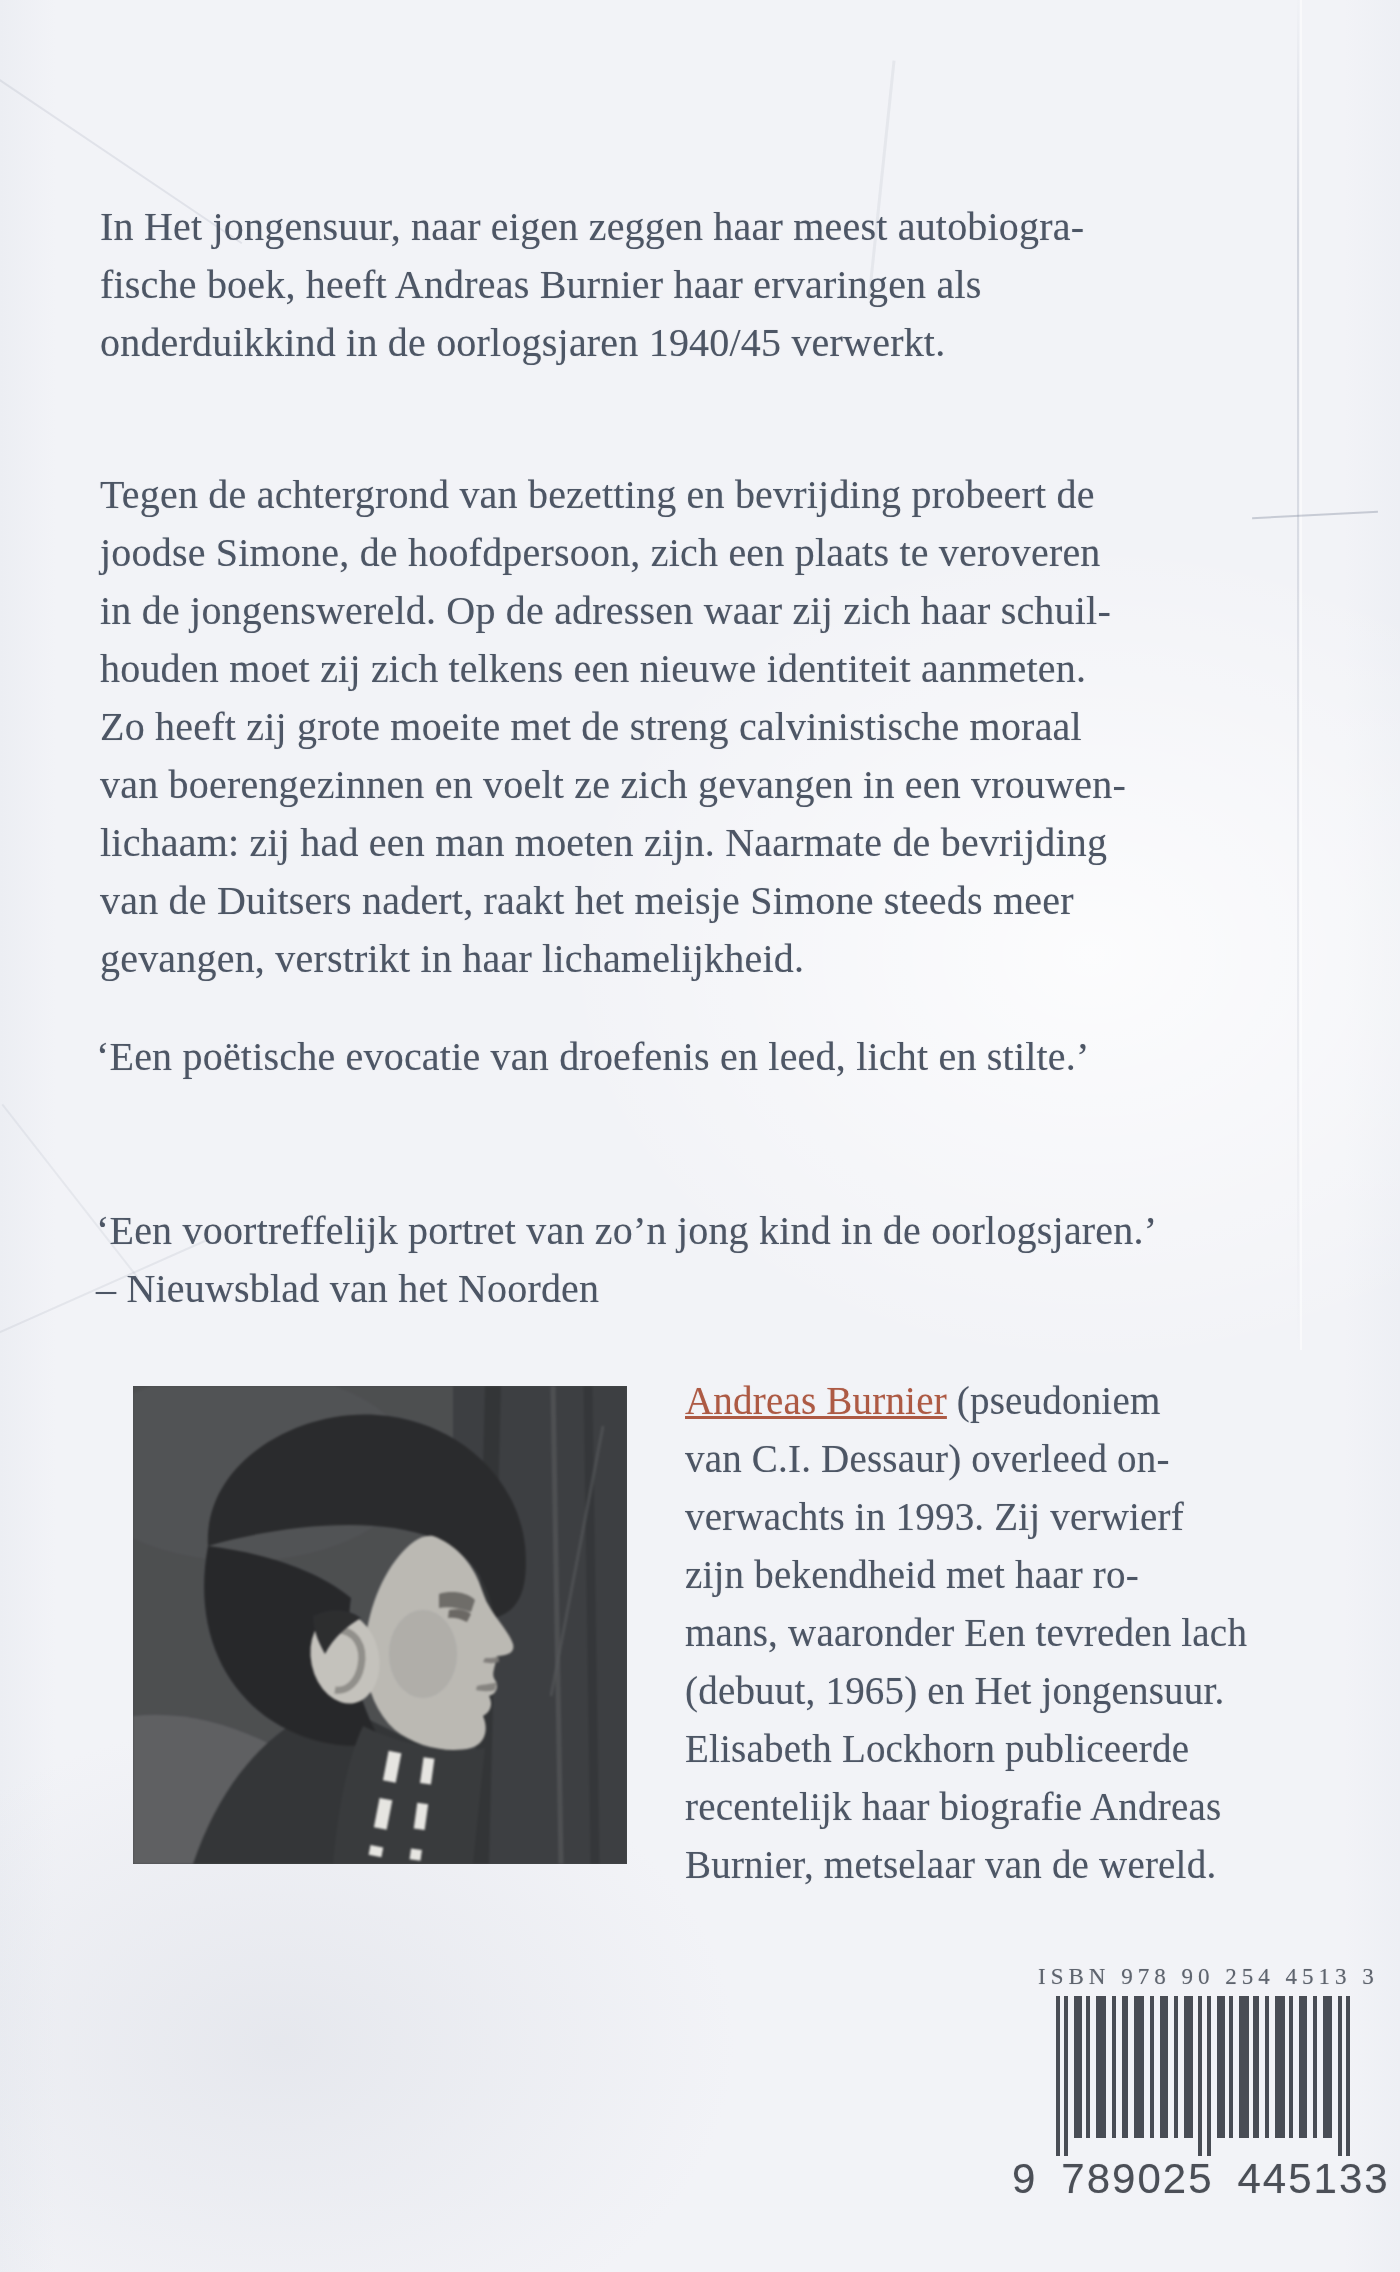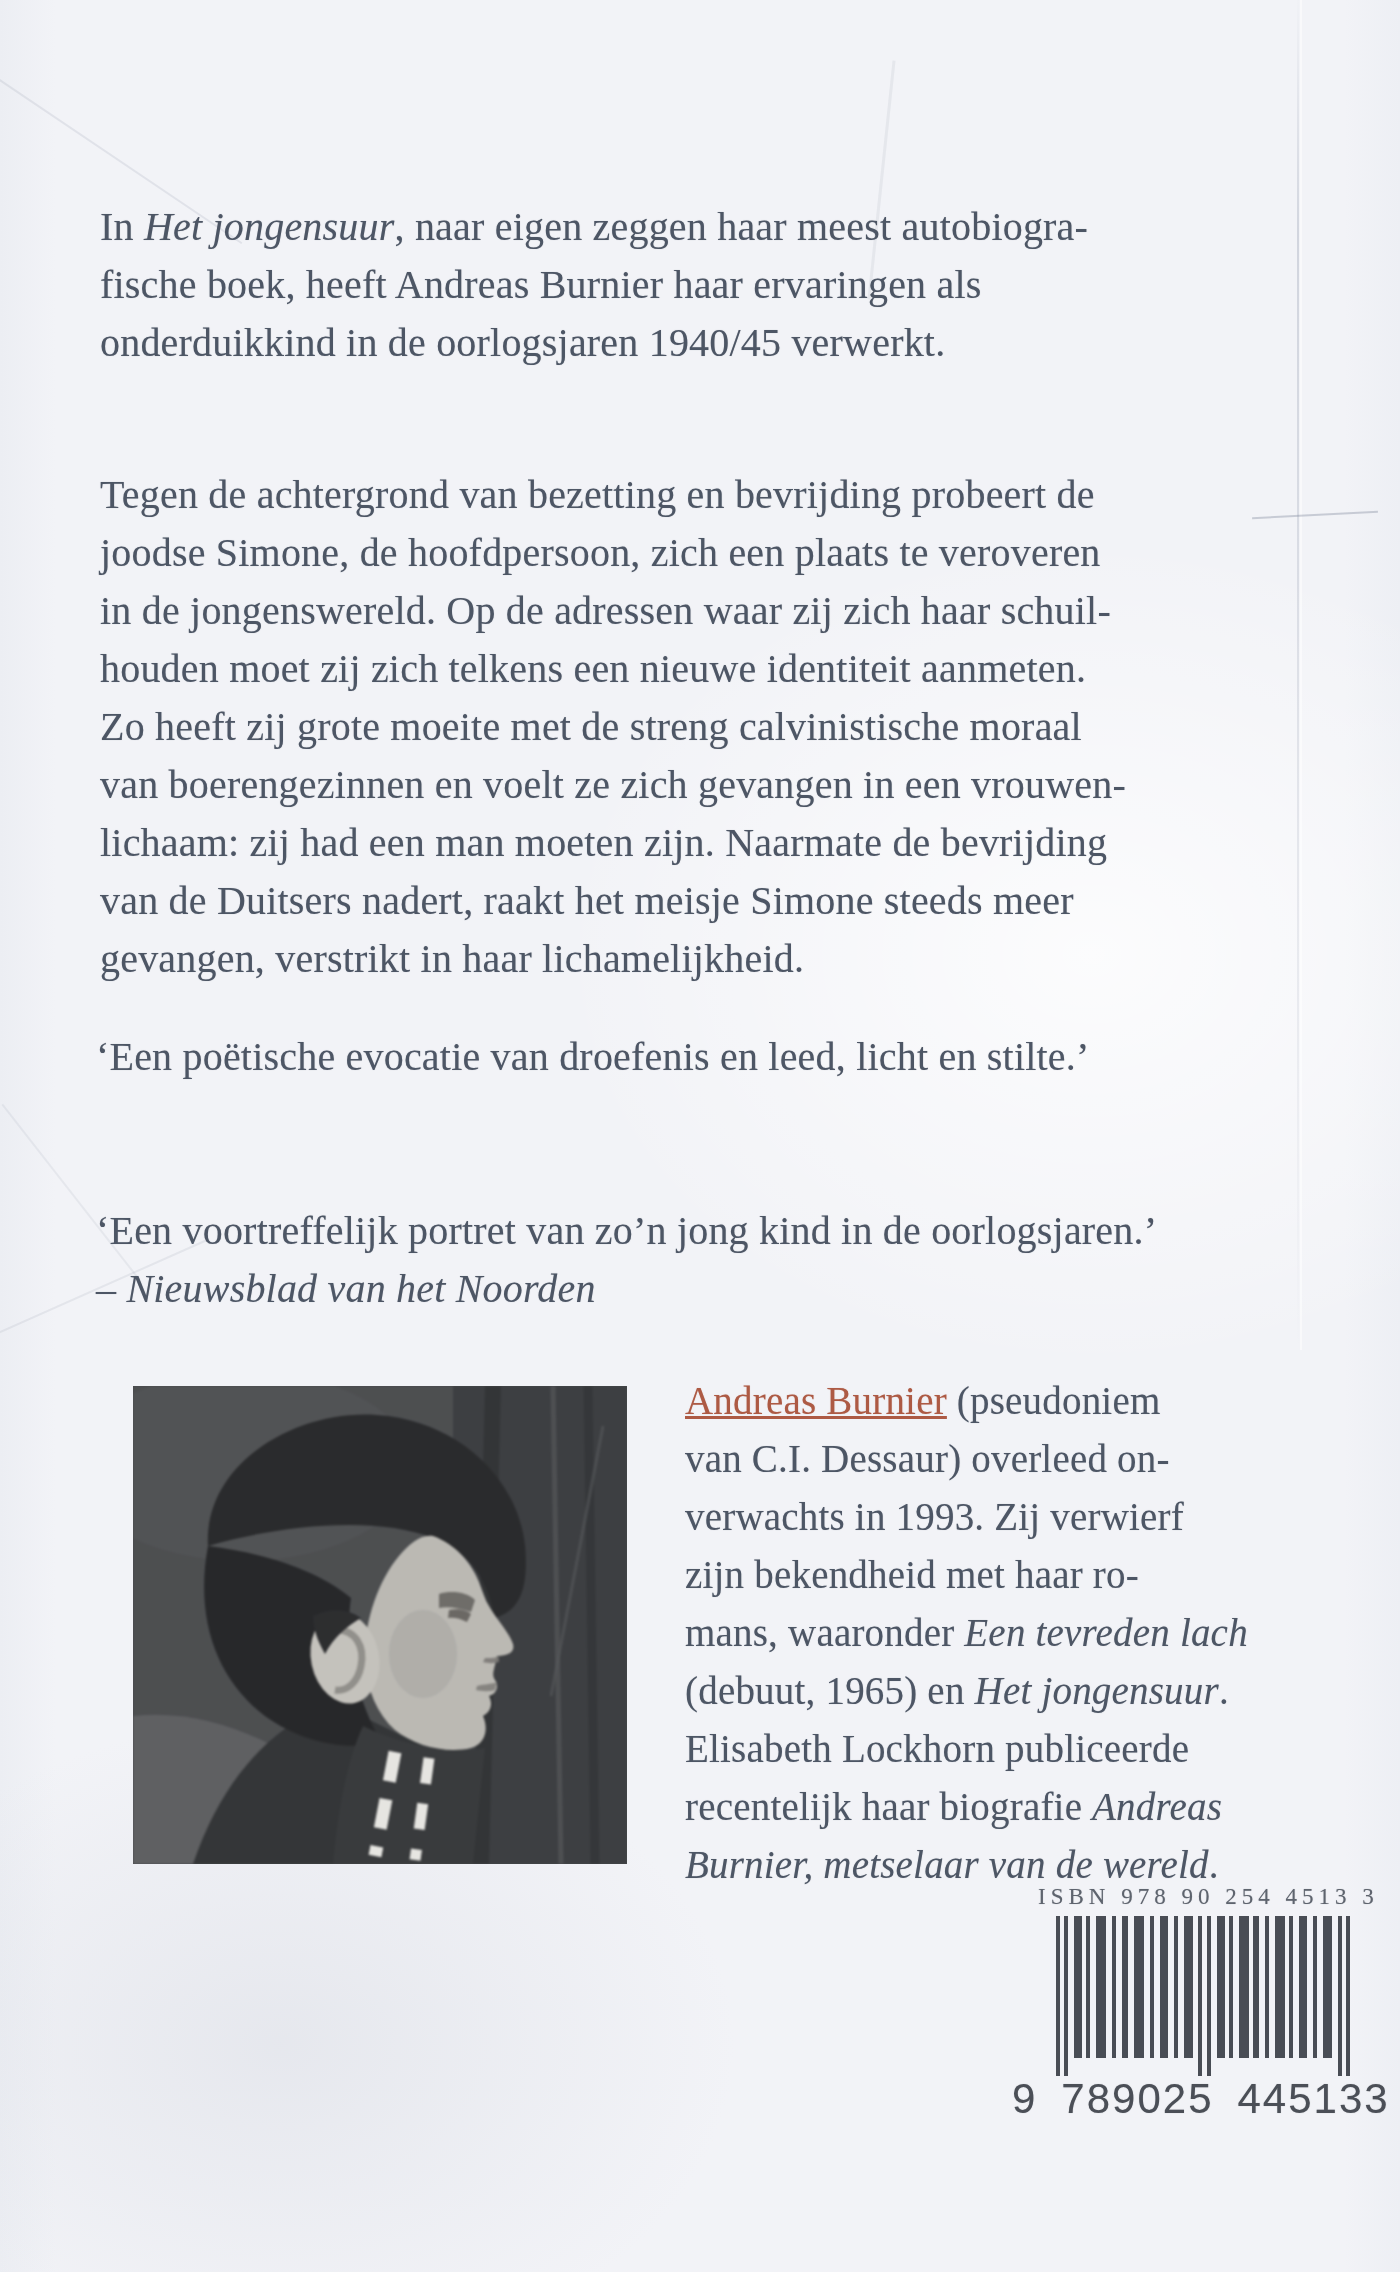--- a/index.html
+++ b/index.html
@@ -23,37 +23,37 @@
   .crease-v1b{left:1300px;top:-10px;width:2px;height:1360px;background:rgba(255,255,255,.5);}
   .crease-h1{left:1252px;top:514px;width:126px;height:2px;background:rgba(120,130,150,.35);transform:rotate(-3deg);}
   .crease-d1{left:-60px;top:150px;width:330px;height:2px;background:rgba(120,130,150,.14);transform:rotate(34deg);}
   .crease-d2{left:-80px;top:1300px;width:300px;height:2px;background:rgba(120,130,150,.12);transform:rotate(-24deg);}
   .crease-d3{left:-40px;top:1190px;width:220px;height:2px;background:rgba(120,130,150,.10);transform:rotate(52deg);}
   .crease-h2{left:880px;top:60px;width:3px;height:240px;background:rgba(120,130,150,.10);transform:rotate(6deg);}
 
   .textblock{position:absolute;font-size:40px;line-height:58px;letter-spacing:.2px;
     text-shadow:0 0 1px rgba(77,86,101,.35);}
   .line{white-space:nowrap;}
-  .it{font-style:italic;}
+  .it{}
   .accent{color:#ad5a44;text-shadow:0 0 1px rgba(173,90,68,.35);text-decoration:underline;}
 
   .synopsis-1{left:100px;top:198px;}
   .synopsis-2{left:100px;top:466px;}
   .quote-1{left:96px;top:1028px;}
   .quote-2{left:96px;top:1202px;}
 
   .bio-photo{position:absolute;left:133px;top:1386px;width:494px;height:478px;
     margin:0;padding:0;background:#47494b;overflow:hidden;}
   .bio-photo svg{display:block;filter:blur(1.1px) contrast(.97);}
   .bio-text{left:685px;top:1372px;font-size:39px;line-height:58px;}
 
   .website{position:absolute;left:147px;top:2160px;font-size:40px;letter-spacing:3px;
     color:#4d5665;text-shadow:0 0 1px rgba(77,86,101,.4);}
 
-  .barcode-block{position:absolute;left:1038px;top:1884px;width:336px;text-align:center;}
+  .barcode-block{position:absolute;left:1038px;top:1964px;width:336px;text-align:center;}
   .isbn-label{font-family:"Liberation Serif", serif;font-size:23px;letter-spacing:5px;
     color:#5e646e;white-space:nowrap;text-shadow:0 0 1px rgba(94,100,110,.4);}
   .bars{display:block;margin:6px auto 0 auto;filter:blur(.4px);}
   .barcode-digits{display:flex;justify-content:flex-start;gap:24px;
     margin-top:-6px;margin-left:-26px;
     font-family:"Liberation Sans", sans-serif;font-size:42px;color:#4b4f57;
     letter-spacing:2px;text-shadow:0 0 1px rgba(75,79,87,.4);}
 </style>
 </head>
 <body>

